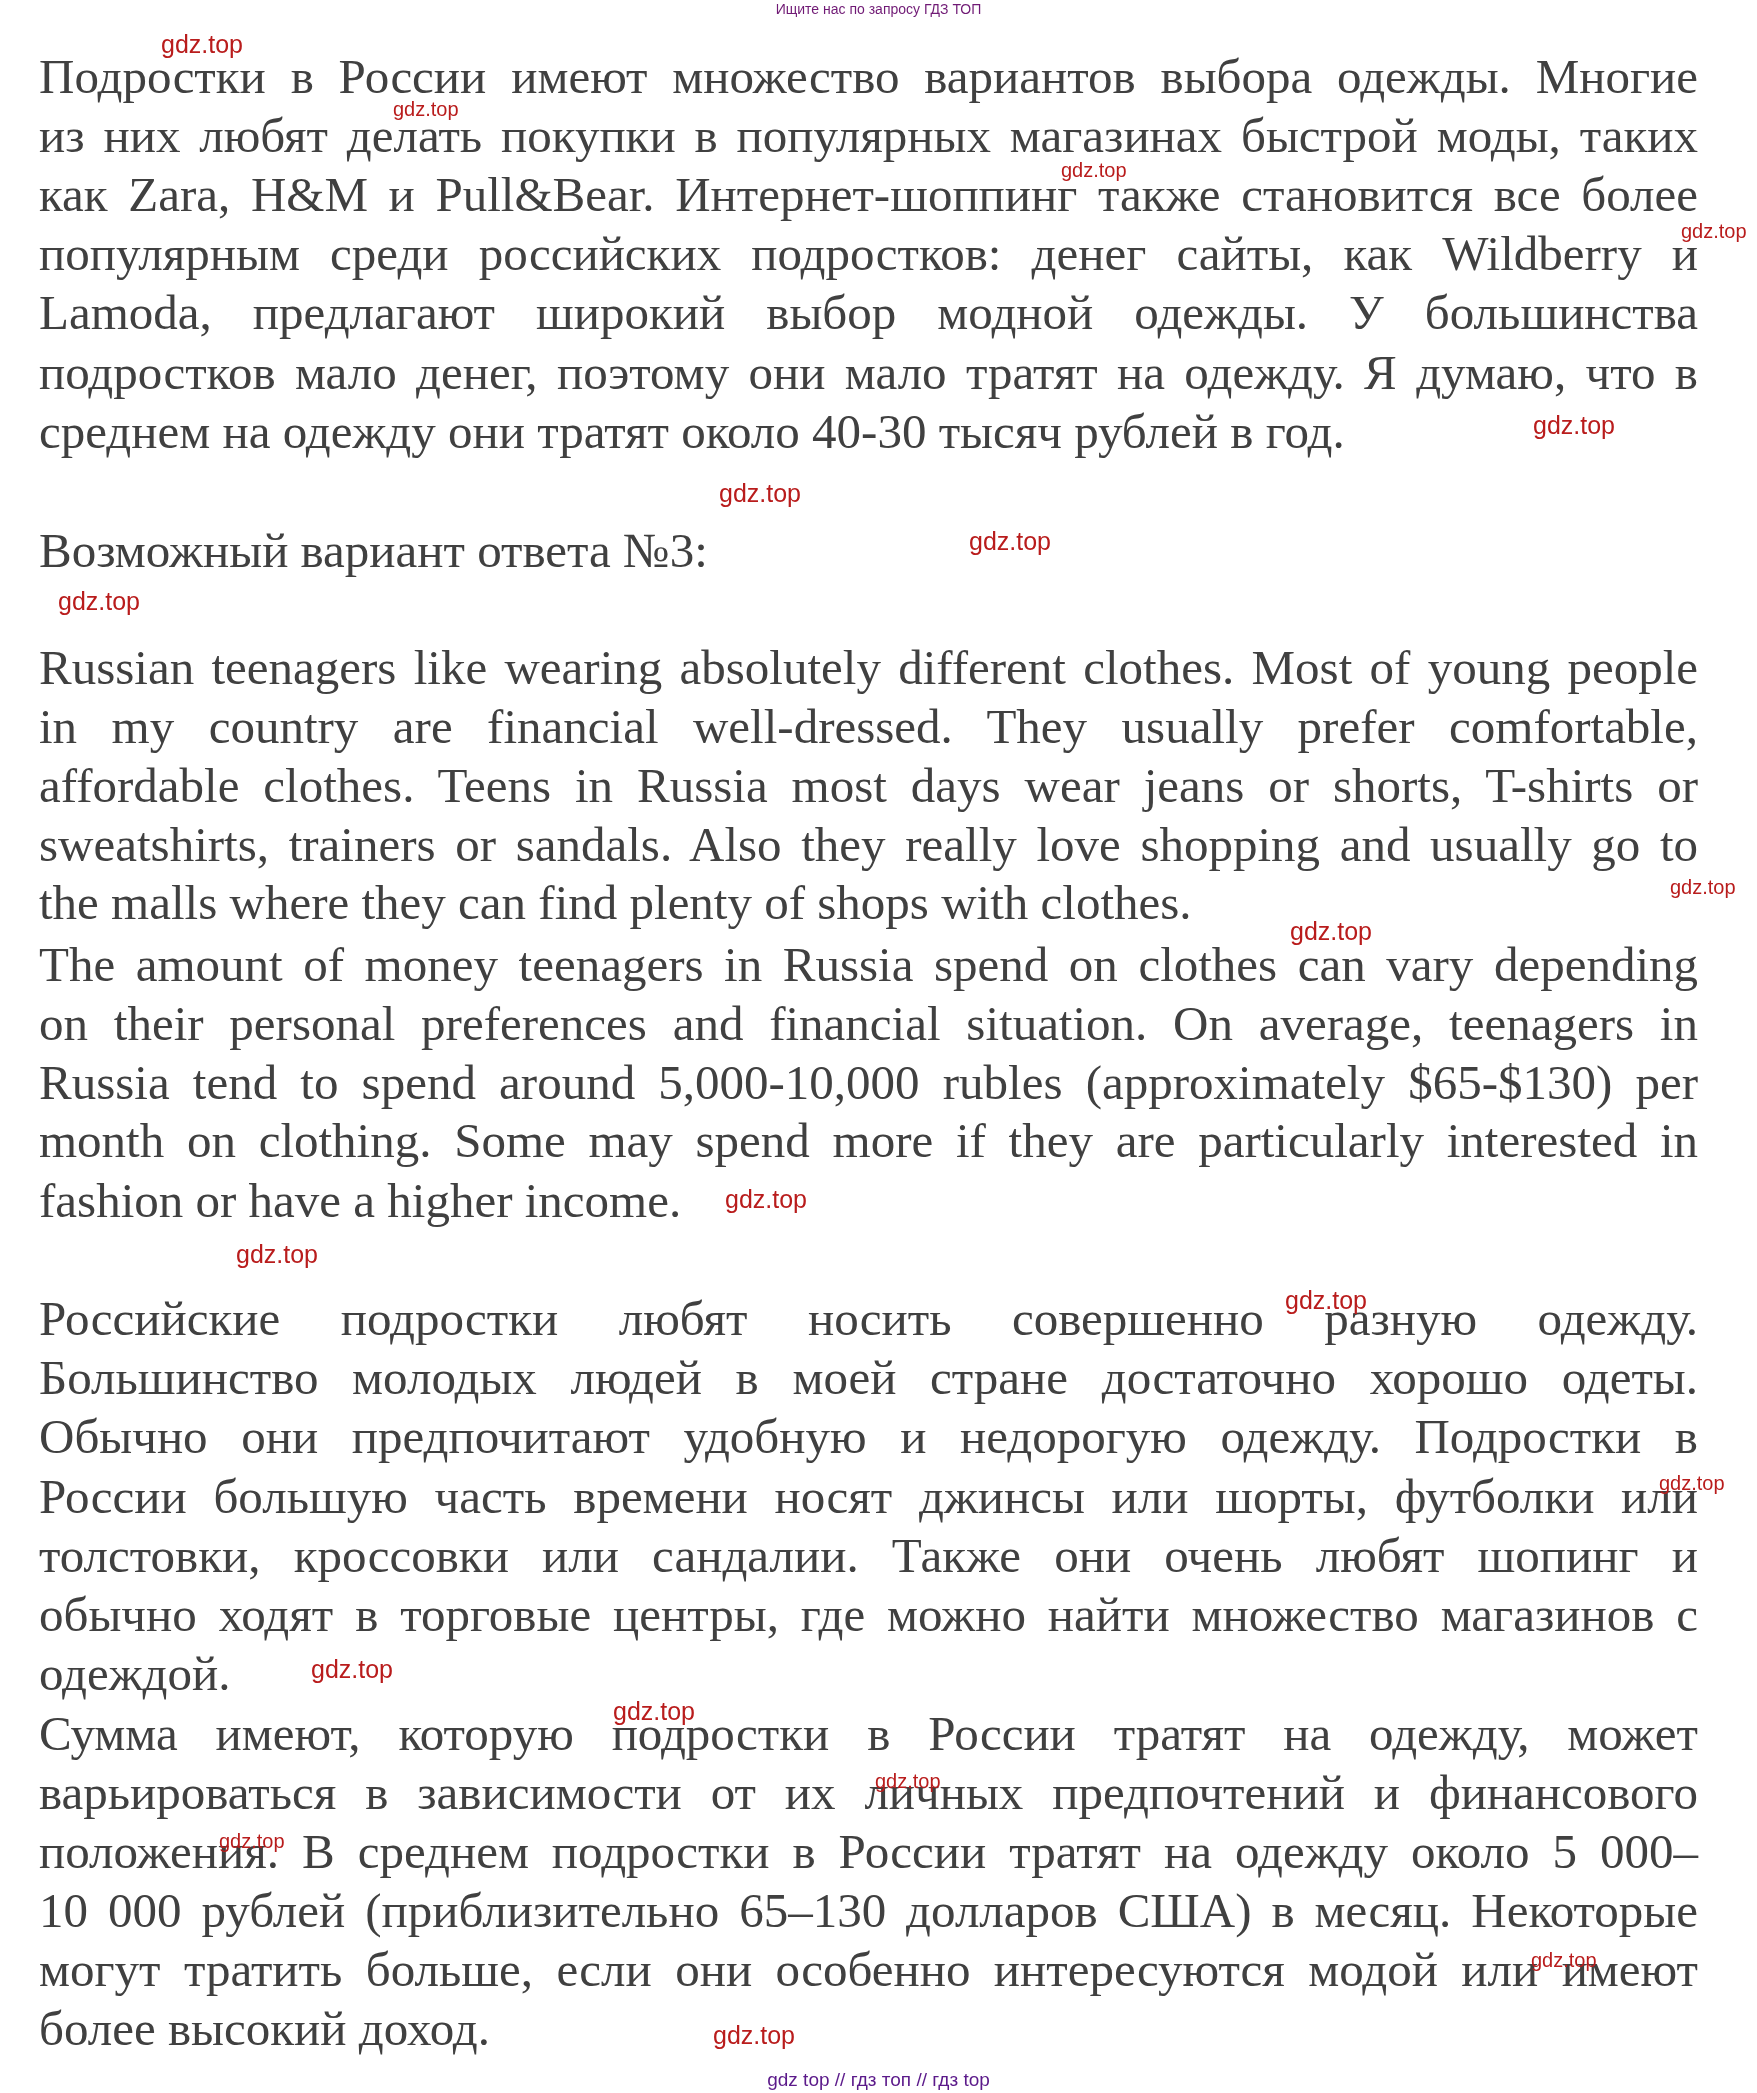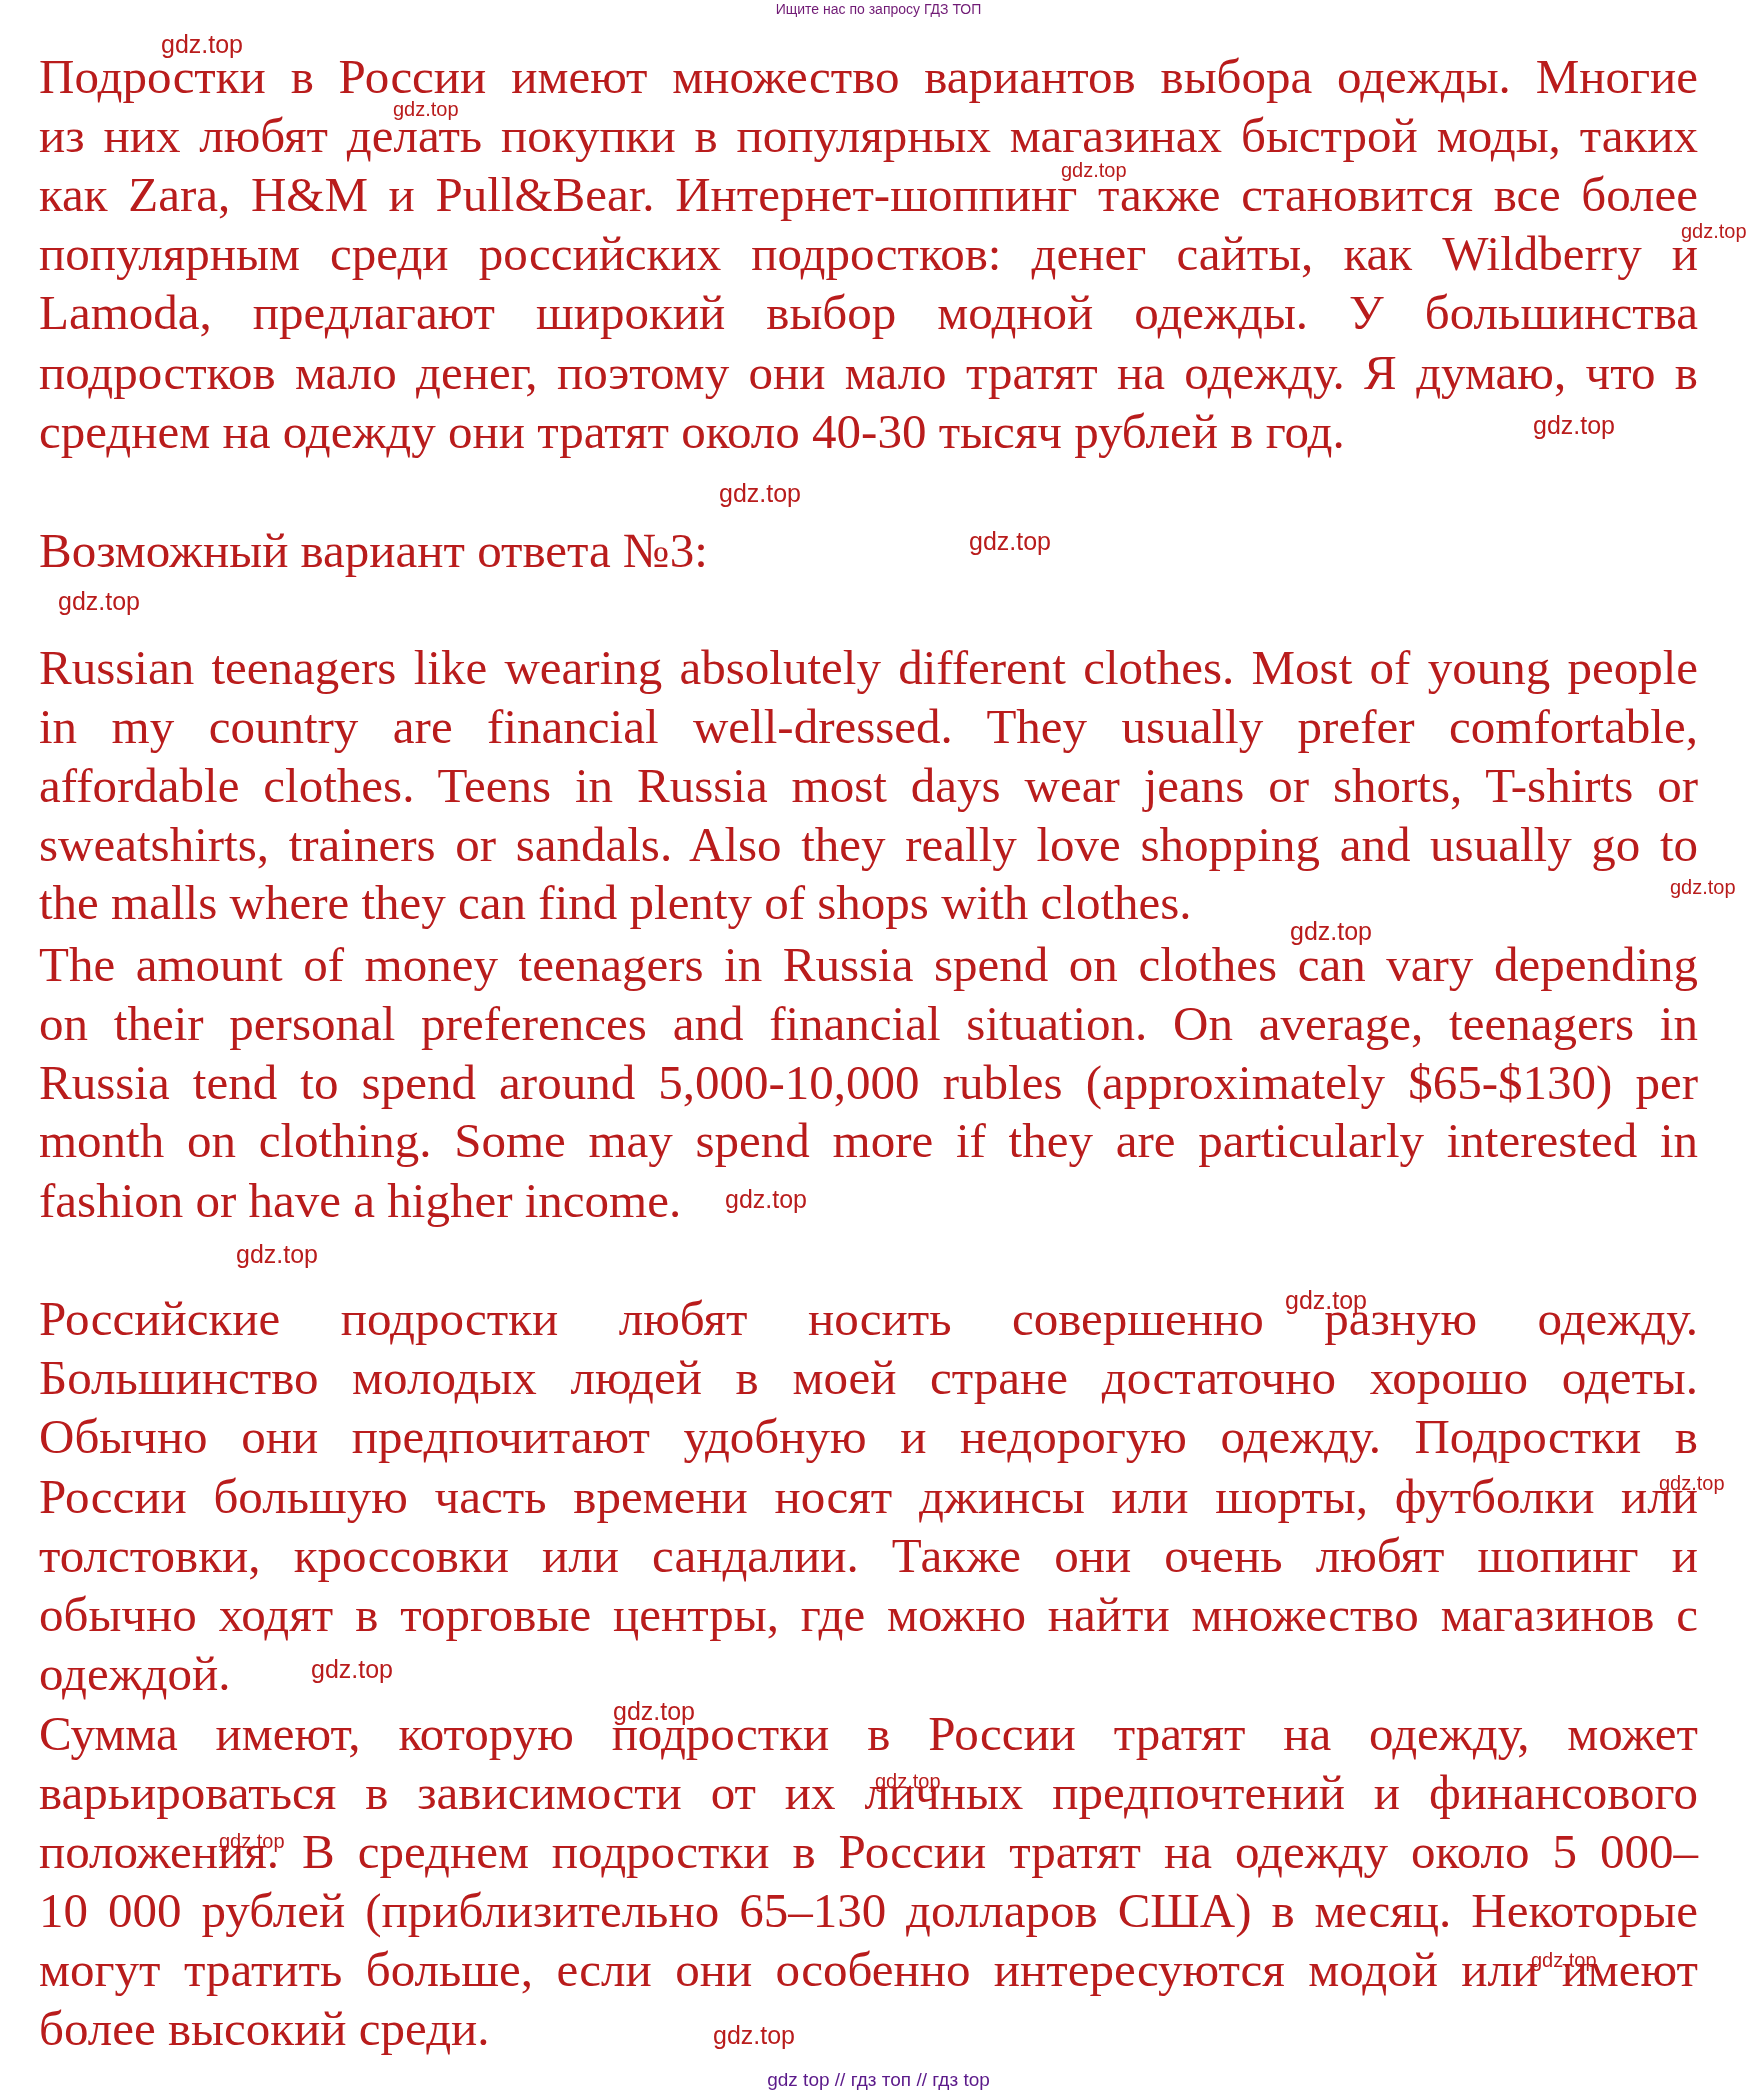--- a/index.html
+++ b/index.html
@@ -8,21 +8,21 @@
     position: absolute; left: 0; width: 1757px; top: 0.9px; text-align: center;
     font-family: "Liberation Sans", sans-serif; font-size: 14px; line-height: 16px;
   }
   .footer {
     position: absolute; left: 0; width: 1757px; top: 2071px; text-align: center;
     font-family: "Liberation Sans", sans-serif; font-size: 19px; line-height: 17.6px;
   }
   .line {
     position: absolute; left: 39px; width: 1659px;
     font-family: "Liberation Serif", serif; font-size: 49px; line-height: 49px;
-    color: #b91c1c; white-space: nowrap; text-align: justify; text-align-last: justify;
+    color: #404040; white-space: nowrap; text-align: justify; text-align-last: justify;
   }
   .line.last { text-align-last: left; }
   .wm {
     position: absolute; font-family: "Liberation Sans", sans-serif; color: #b91c1c;
     line-height: 1; white-space: nowrap;
   }
   .wm.lg { font-size: 25px; }
   .wm.sm { font-size: 20px; }
 </style>
 </head>
@@ -67,21 +67,21 @@
   <div class="line" style="top:1590px">обычно ходят в торговые центры, где можно найти множество магазинов с</div>
   <div class="line last" style="top:1649px">одеждой.</div>
 </div>
 
 <div>
   <div class="line" style="top:1709px">Сумма имеют, которую подростки в России тратят на одежду, может</div>
   <div class="line" style="top:1768px">варьироваться в зависимости от их личных предпочтений и финансового</div>
   <div class="line" style="top:1827px">положения. В среднем подростки в России тратят на одежду около 5 000–</div>
   <div class="line" style="top:1886px">10 000 рублей (приблизительно 65–130 долларов США) в месяц. Некоторые</div>
   <div class="line" style="top:1945px">могут тратить больше, если они особенно интересуются модой или имеют</div>
-  <div class="line last" style="top:2004px">более высокий среди.</div>
+  <div class="line last" style="top:2004px">более высокий доход.</div>
 </div>
 
 <div class="wm lg" style="left:161px;top:32px">gdz.top</div>
 <div class="wm sm" style="left:393px;top:99px">gdz.top</div>
 <div class="wm sm" style="left:1061px;top:160px">gdz.top</div>
 <div class="wm sm" style="left:1681px;top:221px">gdz.top</div>
 <div class="wm lg" style="left:1533px;top:413px">gdz.top</div>
 <div class="wm lg" style="left:719px;top:481px">gdz.top</div>
 <div class="wm lg" style="left:969px;top:529px">gdz.top</div>
 <div class="wm lg" style="left:58px;top:589px">gdz.top</div>

